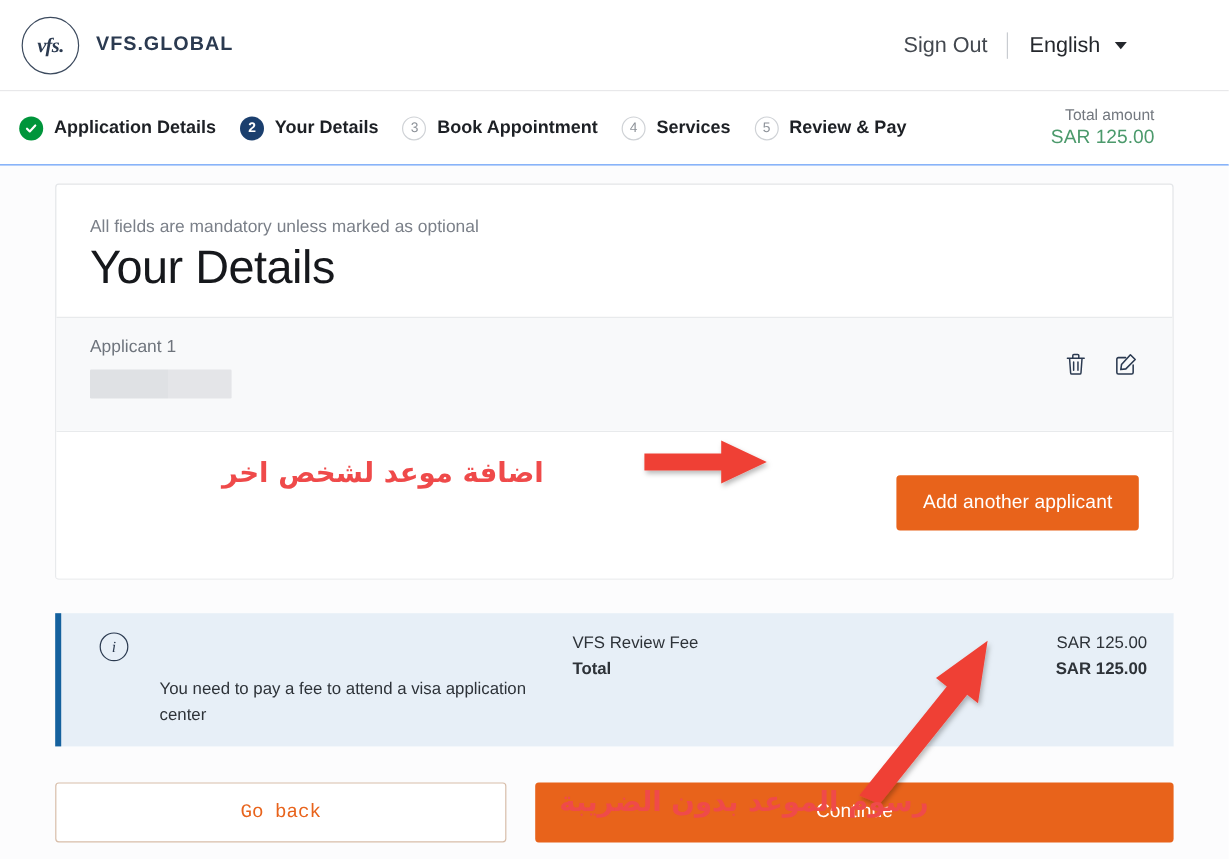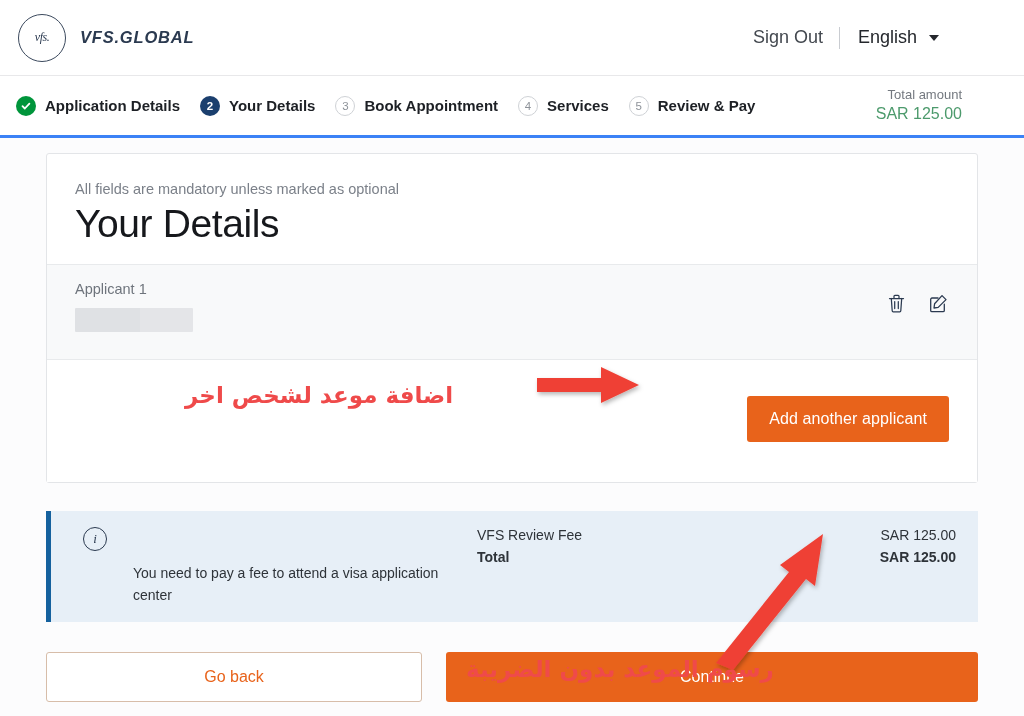--- a/index.html
+++ b/index.html
@@ -36,30 +36,29 @@
     width: 46px;
     height: 46px;
     border-radius: 50%;
     border: 1.5px solid #3c4a5e;
     display: flex;
     align-items: center;
     justify-content: center;
     color: #2b3a50;
     font-family: "Liberation Serif", serif;
     font-style: italic;
-    font-weight: 400;
-    font-size: 12px;
+    font-weight: 700;
+    font-size: 17px;
     letter-spacing: -0.5px;
   }
   .brand-name {
     font-size: 16.5px;
     font-weight: 700;
     letter-spacing: 0.8px;
     color: #2b3a50;
-    font-style: italic;
   }
   .header-right {
     margin-left: auto;
     display: flex;
     align-items: center;
     gap: 0px;
     font-size: 18px;
     color: #43484f;
     padding-right: 55px;
   }
@@ -85,21 +84,21 @@
     width: 0; height: 0;
     border-left: 5.5px solid transparent;
     border-right: 5.5px solid transparent;
     border-top: 6.5px solid #24272c;
   }
 
   
   .stepper {
     height: 62px;
     background: #ffffff;
-    border-bottom: 3px solid #3b82f6;
+    border-bottom: 1px solid #3b82f6;
     display: flex;
     align-items: center;
     padding: 0 20px 0 16px;
     box-sizing: border-box;
   }
   .steps {
     display: flex;
     align-items: center;
     gap: 20px;
   }
@@ -301,21 +300,21 @@
     display: flex;
     gap: 24px;
   }
   .btn-outline {
     flex: 0 0 376px;
     background: #ffffff;
     border: 1px solid #d7bda9;
     border-radius: 3px;
     color: #e8631b;
     font-size: 16px;
-    font-family: Liberation Sans, sans-serif;
+    font-family: Liberation Mono, monospace;
     padding: 15px 0;
     cursor: pointer;
     text-align: center;
   }
   .btn-continue {
     flex: 1;
     background: #e8631b;
     border: none;
     border-radius: 3px;
     color: #ffffff;

